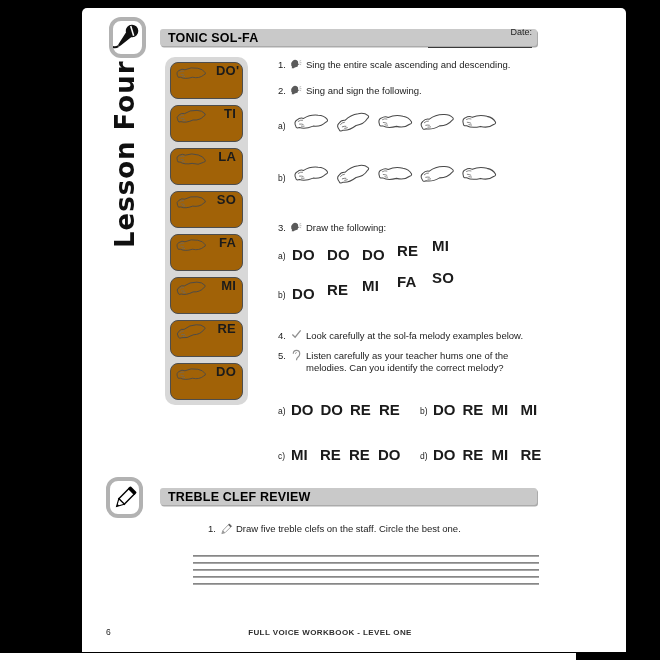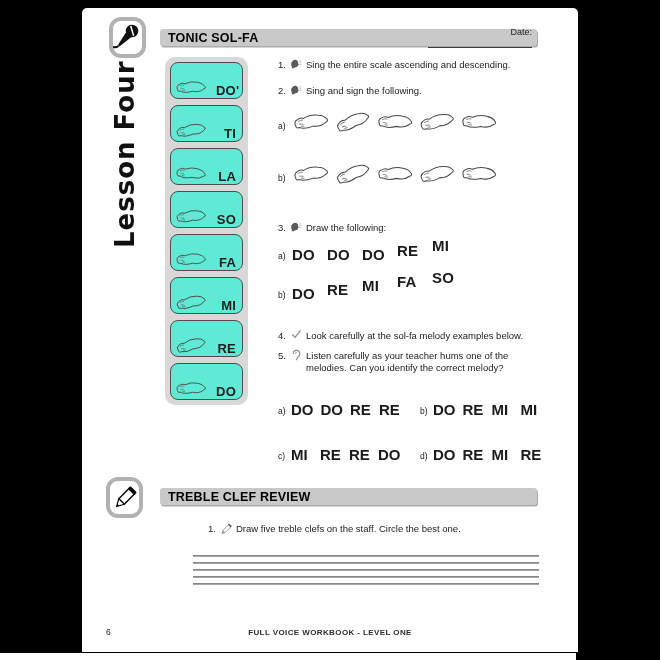--- a/index.html
+++ b/index.html
@@ -4,21 +4,21 @@
 <style>
   html,body{margin:0;padding:0;}
   body{
     width:660px;height:660px;overflow:hidden;background:#000;
     font-family:"Liberation Sans",sans-serif;color:#1b1b1b;
     -webkit-font-smoothing:antialiased;
   }
   .stage{position:relative;width:660px;height:660px;}
   .page{
     position:absolute;left:82px;top:8px;width:496px;height:644px;
-    background:#fff;border-radius:5px 5px 0 0;
+    background:#fff;border-radius:5px 5px 0 0;padding-left:48px;
   }
   .bottom-strip{position:absolute;left:0;top:653px;width:576px;height:7px;background:#fff;}
 
   
   .icon-box{
     position:absolute;width:29px;height:33px;background:#fff;
     border:4.5px solid #b2b2b2;border-radius:12px;
     display:flex;align-items:center;justify-content:center;
   }
   .icon-box svg{display:block;}
@@ -41,22 +41,22 @@
     letter-spacing:1px;color:#101010;
   }
 
   
   .sign-column{
     position:absolute;left:83px;top:49px;width:83px;height:348px;
     background:#d8d8d8;border-radius:10px;box-sizing:border-box;
     padding:5px;display:flex;flex-direction:column;justify-content:space-between;
   }
   .sign-box{
-    height:37px;background:#5eead4;border:1.6px solid #4d4d4d;border-radius:8px;
-    display:flex;align-items:flex-end;box-sizing:border-box;padding:0 6px 0 3px;gap:8px;
+    height:37px;background:#a16207;border:1.6px solid #4d4d4d;border-radius:8px;
+    display:flex;align-items:flex-start;box-sizing:border-box;padding:0 6px 0 3px;gap:8px;
   }
   .sign-label{margin-left:auto;font-weight:bold;font-size:13px;letter-spacing:0.2px;}
   .hand-slot{display:inline-flex;align-items:center;}
   .hand-slot svg{display:block;width:34px;height:21px;}
   .sign-box:nth-child(2) .hand-slot svg{transform:rotate(-8deg);}
   .sign-box:nth-child(3) .hand-slot svg{transform:rotate(6deg);}
   .sign-box:nth-child(4) .hand-slot svg{transform:rotate(-4deg);}
   .sign-box:nth-child(6) .hand-slot svg{transform:rotate(-10deg);}
   .sign-box:nth-child(7) .hand-slot svg{transform:rotate(-14deg);}
 

